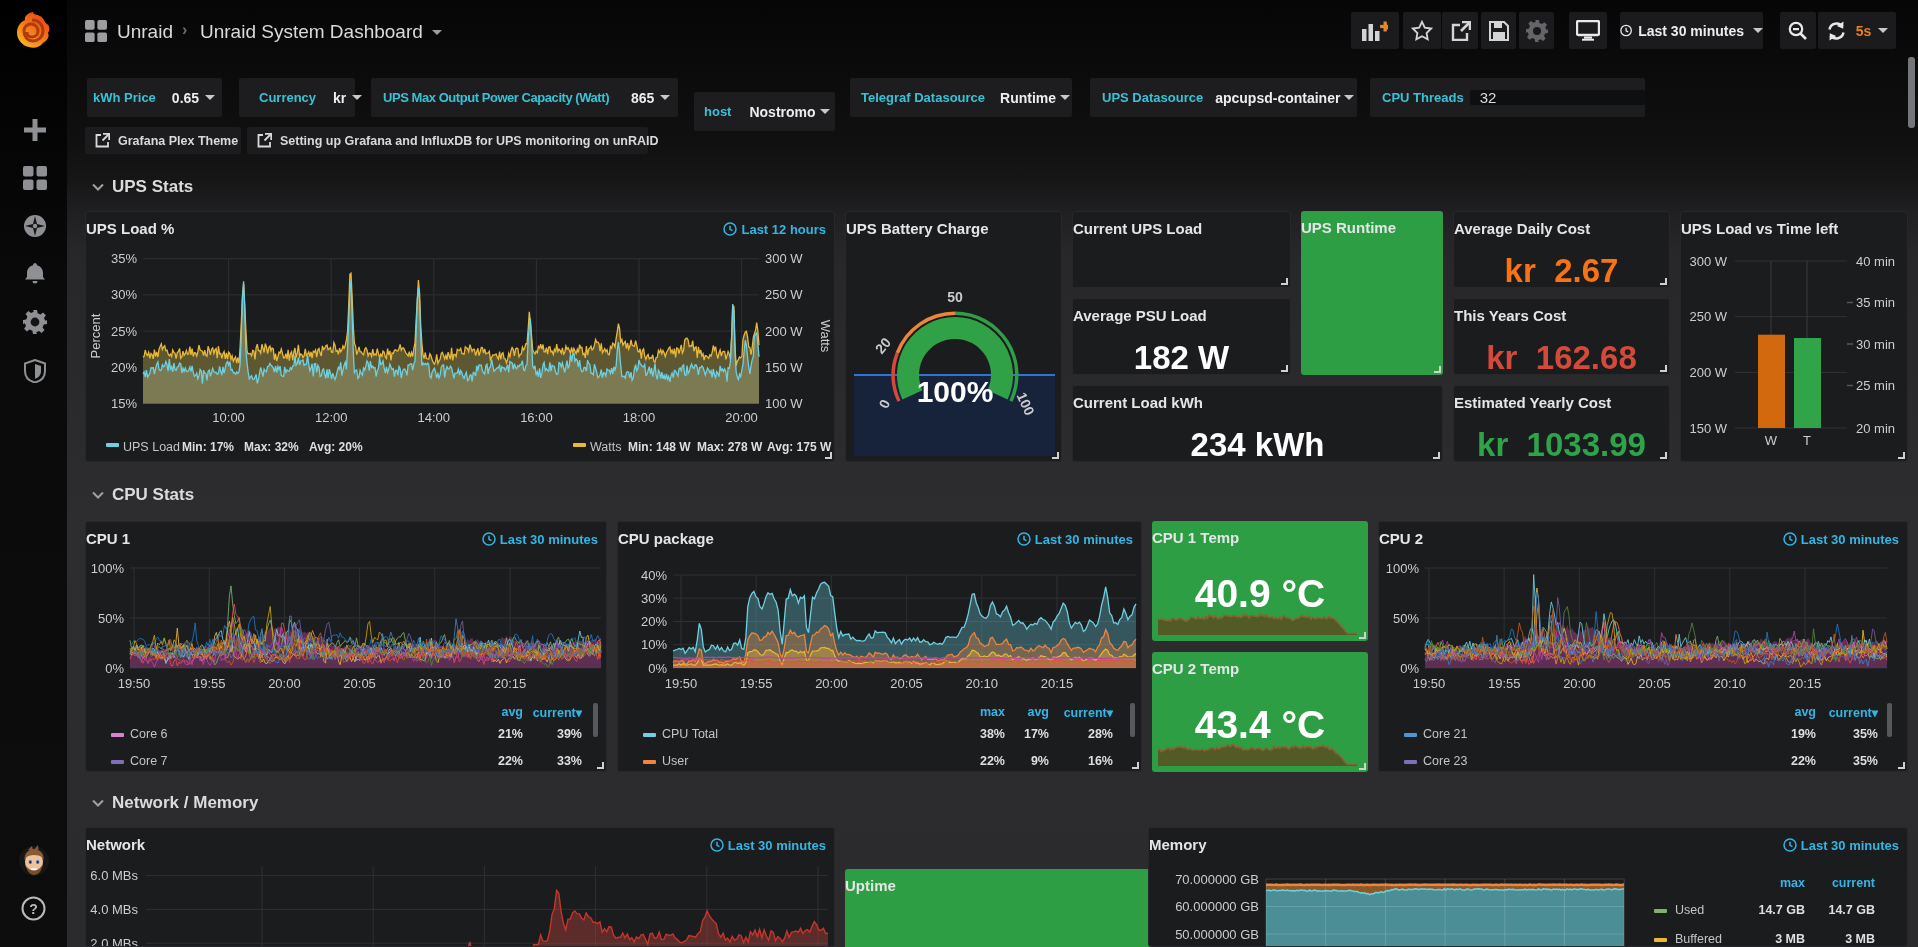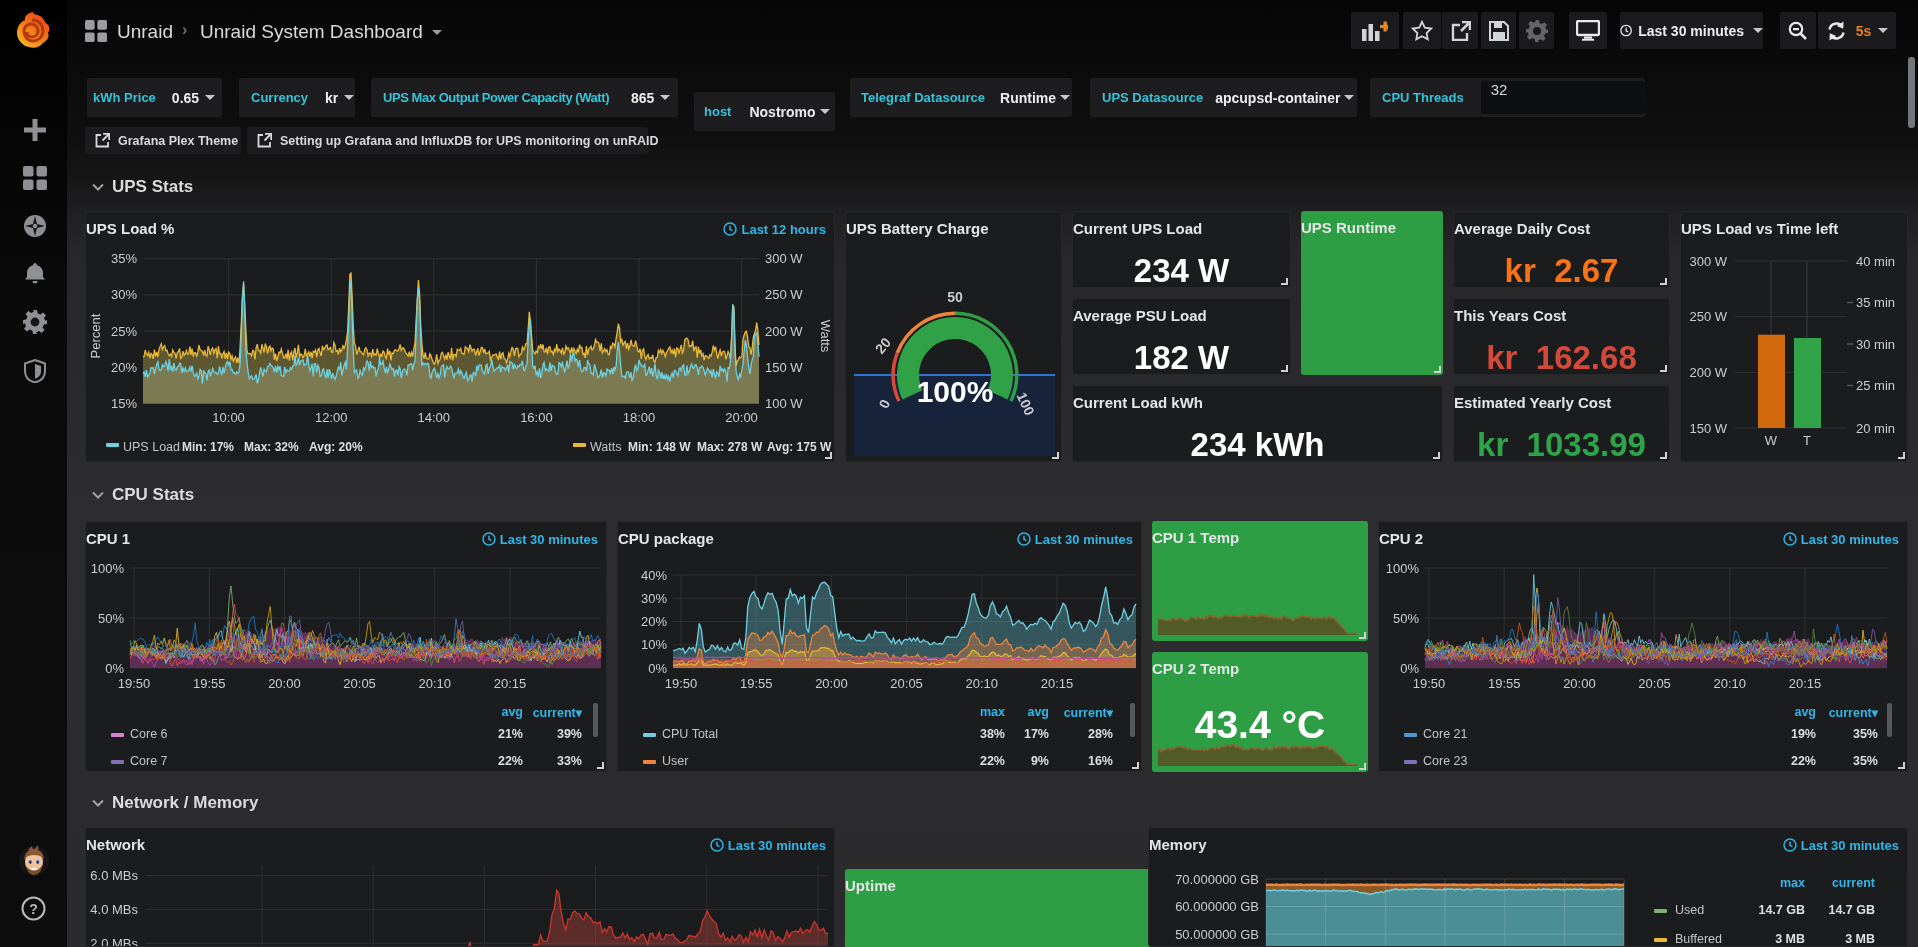--- a/index.html
+++ b/index.html
@@ -164,21 +164,21 @@
 <span style="color:#e9821e;font-size:14px;font-weight:bold;margin-left:9px">5s</span>
 <span class="caret" style="margin-left:7px"></span>
   </div>
 <div class="abs" style="left:1908px;top:57px;width:7px;height:71px;background:#747679;border-radius:3px"></div>
 <div class="pill" style="left:87px;top:78px;width:135px">
     <span class="vlabel" style="margin-left:6px">kWh Price</span>
     <span class="vval" style="margin-left:16px">0.65</span>
     <span class="caret" style="margin-left:6px"></span>
   </div>
 <div class="pill" style="left:239px;top:78px;width:116px">
-    <span class="vlabel" style="margin-left:12px">Currency</span>
+    <span class="vlabel" style="margin-left:20px">Currency</span>
     <span class="vval" style="margin-left:17px">kr</span>
     <span class="caret" style="margin-left:6px"></span>
   </div>
 <div class="pill" style="left:371px;top:78px;width:307px">
     <span class="vlabel" style="margin-left:12px;letter-spacing:-0.45px">UPS Max Output Power Capacity (Watt)</span>
     <span class="vval" style="margin-left:22px">865</span>
     <span class="caret" style="margin-left:6px"></span>
   </div>
 <div class="pill" style="left:694px;top:92px;width:141px">
     <span class="vlabel" style="margin-left:10px">host</span>
@@ -190,21 +190,21 @@
     <span class="vval" style="margin-left:15px">Runtime</span>
     <span class="caret" style="margin-left:4px"></span>
   </div>
 <div class="pill" style="left:1090px;top:78px;width:267px">
     <span class="vlabel" style="margin-left:12px">UPS Datasource</span>
     <span class="vval" style="margin-left:12px">apcupsd-container</span>
     <span class="caret" style="margin-left:4px"></span>
   </div>
 <div class="pill" style="left:1370px;top:78px;width:275px">
     <span class="vlabel" style="margin-left:12px">CPU Threads</span>
-    <span style="margin-left:17px;background:#0e0f11;border-radius:2px;height:33px;display:flex;width:177px">
+    <span style="margin-left:6px;background:#0e0f11;border-radius:2px;height:15px;display:flex;align-items:center;width:177px">
       <span style="margin-left:10px;color:#d8d9da;font-size:15px">32</span>
     </span>
   </div>
 <div class="linkbtn" style="left:85px;top:127px;width:156px"><svg width="15" height="15" viewBox="0 0 15 15" style="margin:0 8px 0 10px;flex:none">
 <path d="M6 2 H1.5 V13.5 H13 V9" fill="none" stroke="#d8d9da" stroke-width="1.8"></path>
 <path d="M8 0.8 L14.2 0.8 L14.2 7" fill="none" stroke="#d8d9da" stroke-width="1.8"></path>
 <path d="M14 1 L7.5 7.5" stroke="#d8d9da" stroke-width="1.8"></path>
     </svg>Grafana Plex Theme</div>
 <div class="linkbtn" style="left:247px;top:127px;width:401px"><svg width="15" height="15" viewBox="0 0 15 15" style="margin:0 8px 0 10px;flex:none">
 <path d="M6 2 H1.5 V13.5 H13 V9" fill="none" stroke="#d8d9da" stroke-width="1.8"></path>
@@ -289,21 +289,20 @@
       <text x="42.8" y="193.9" font-size="14" font-weight="bold" fill="#c9cacb" text-anchor="middle" font-family="Liberation Sans" transform="rotate(-65 42.8 193.9)">0</text>
       <text x="40.8" y="136.8" font-size="14" font-weight="bold" fill="#c9cacb" text-anchor="middle" font-family="Liberation Sans" transform="rotate(-50 40.8 136.8)">20</text>
       <text x="109.0" y="90.0" font-size="14" font-weight="bold" fill="#c9cacb" text-anchor="middle" font-family="Liberation Sans" transform="rotate(0 109.0 90.0)">50</text>
       <text x="175.2" y="193.9" font-size="14" font-weight="bold" fill="#c9cacb" text-anchor="middle" font-family="Liberation Sans" transform="rotate(65 175.2 193.9)">100</text>
       <text x="109" y="190" font-size="30" font-weight="bold" fill="#fff" text-anchor="middle" font-family="Liberation Sans">100%</text>
     </svg>
   </div>
 <div class="panel" style="left:1072px;top:211px;width:219px;height:77px">
     <div class="ptitle">Current UPS Load</div>
     <div class="corner"></div>
-    <div class="statv" style="top:40px;font-size:33px;color:#fff">234 W</div>
   </div>
 <div class="panel" style="left:1072px;top:298px;width:219px;height:77px">
     <div class="ptitle">Average PSU Load</div>
     <div class="corner"></div>
     <div class="statv" style="top:40px;font-size:33px;color:#fff">182 W</div>
   </div>
 <div class="panel" style="left:1072px;top:385px;width:371px;height:77px">
     <div class="ptitle">Current Load kWh</div>
     <div class="corner"></div>
     <div class="statv" style="top:40px;font-size:33px;color:#fff">234 kWh</div>
@@ -510,20 +509,21 @@
     <div class="swatch" style="left:25px;top:238px;background:#EF843C"></div>
     <div class="legtxt" style="left:44px;top:232px">User</div>
     <div class="legval" style="left:317px;top:232px;width:70px">22%</div>
     <div class="legval" style="left:361px;top:232px;width:70px">9%</div>
     <div class="legval" style="left:425px;top:232px;width:70px">16%</div>
     <div class="abs" style="left:512px;top:181px;width:5px;height:34px;background:#57585c;border-radius:2px"></div>
   </div>
 <div class="gpanel" style="left:1152px;top:521px;width:216px;height:120px">
     <div class="corner"></div>
     <div class="ptitle" style="top:8px">CPU 1 Temp</div>
+    <div class="statv" style="top:51px;font-size:39px">40.9 °C</div>
     <svg class="abs" style="left:0;top:0" width="214" height="118">
       <path d="M6.0,98.1L7.5,98.5L9.1,98.0L10.6,98.3L12.2,99.0L13.7,99.3L15.3,99.9L16.8,99.0L18.3,99.9L19.9,97.3L21.4,97.1L23.0,98.6L24.5,99.2L26.1,97.8L27.6,97.2L29.1,97.5L30.7,98.5L32.2,98.9L33.8,100.5L35.3,99.3L36.9,98.9L38.4,96.4L39.9,96.5L41.5,96.5L43.0,97.8L44.6,98.1L46.1,95.7L47.7,97.4L49.2,97.5L50.7,96.8L52.3,98.4L53.8,95.8L55.4,97.2L56.9,94.2L58.4,95.1L60.0,95.0L61.5,97.0L63.1,94.9L64.6,96.2L66.2,97.9L67.7,96.5L69.2,97.2L70.8,95.9L72.3,94.4L73.9,94.5L75.4,94.9L77.0,94.6L78.5,95.7L80.0,95.4L81.6,94.3L83.1,94.9L84.7,95.7L86.2,95.5L87.8,96.1L89.3,96.4L90.8,93.8L92.4,95.0L93.9,94.0L95.5,94.7L97.0,97.1L98.6,94.8L100.1,94.8L101.6,95.0L103.2,95.3L104.7,95.5L106.3,95.9L107.8,92.9L109.4,94.9L110.9,94.0L112.4,95.7L114.0,93.8L115.5,95.7L117.1,96.6L118.6,96.4L120.2,95.7L121.7,97.6L123.2,96.9L124.8,97.2L126.3,97.8L127.9,96.4L129.4,98.2L131.0,95.3L132.5,95.1L134.0,96.9L135.6,96.6L137.1,97.2L138.7,97.5L140.2,99.6L141.8,98.8L143.3,98.0L144.8,97.1L146.4,97.6L147.9,96.2L149.5,94.4L151.0,95.6L152.6,95.9L154.1,95.9L155.6,96.4L157.2,94.8L158.7,98.2L160.3,96.6L161.8,97.1L163.3,98.1L164.9,96.6L166.4,96.7L168.0,97.3L169.5,97.4L171.1,96.9L172.6,96.2L174.1,97.7L175.7,97.0L177.2,95.3L178.8,97.4L180.3,96.8L181.9,97.5L183.4,99.1L184.9,100.3L186.5,102.2L188.0,103.8L189.6,106.0L191.1,107.1L192.7,109.4L194.2,111.0L195.7,112.7L197.3,112.5L198.8,112.5L200.4,112.5L201.9,112.5L203.5,112.5L205.0,112.5L205.0,114L6.0,114Z" fill="#585221" fill-opacity="0.88"></path>
       <path d="M6.0,98.1L7.5,98.5L9.1,98.0L10.6,98.3L12.2,99.0L13.7,99.3L15.3,99.9L16.8,99.0L18.3,99.9L19.9,97.3L21.4,97.1L23.0,98.6L24.5,99.2L26.1,97.8L27.6,97.2L29.1,97.5L30.7,98.5L32.2,98.9L33.8,100.5L35.3,99.3L36.9,98.9L38.4,96.4L39.9,96.5L41.5,96.5L43.0,97.8L44.6,98.1L46.1,95.7L47.7,97.4L49.2,97.5L50.7,96.8L52.3,98.4L53.8,95.8L55.4,97.2L56.9,94.2L58.4,95.1L60.0,95.0L61.5,97.0L63.1,94.9L64.6,96.2L66.2,97.9L67.7,96.5L69.2,97.2L70.8,95.9L72.3,94.4L73.9,94.5L75.4,94.9L77.0,94.6L78.5,95.7L80.0,95.4L81.6,94.3L83.1,94.9L84.7,95.7L86.2,95.5L87.8,96.1L89.3,96.4L90.8,93.8L92.4,95.0L93.9,94.0L95.5,94.7L97.0,97.1L98.6,94.8L100.1,94.8L101.6,95.0L103.2,95.3L104.7,95.5L106.3,95.9L107.8,92.9L109.4,94.9L110.9,94.0L112.4,95.7L114.0,93.8L115.5,95.7L117.1,96.6L118.6,96.4L120.2,95.7L121.7,97.6L123.2,96.9L124.8,97.2L126.3,97.8L127.9,96.4L129.4,98.2L131.0,95.3L132.5,95.1L134.0,96.9L135.6,96.6L137.1,97.2L138.7,97.5L140.2,99.6L141.8,98.8L143.3,98.0L144.8,97.1L146.4,97.6L147.9,96.2L149.5,94.4L151.0,95.6L152.6,95.9L154.1,95.9L155.6,96.4L157.2,94.8L158.7,98.2L160.3,96.6L161.8,97.1L163.3,98.1L164.9,96.6L166.4,96.7L168.0,97.3L169.5,97.4L171.1,96.9L172.6,96.2L174.1,97.7L175.7,97.0L177.2,95.3L178.8,97.4L180.3,96.8L181.9,97.5L183.4,99.1L184.9,100.3L186.5,102.2L188.0,103.8L189.6,106.0L191.1,107.1L192.7,109.4L194.2,111.0L195.7,112.7L197.3,112.5L198.8,112.5L200.4,112.5L201.9,112.5L203.5,112.5L205.0,112.5" fill="none" stroke="#8a6133" stroke-width="1.6"></path>
     </svg>
   </div>
 <div class="gpanel" style="left:1152px;top:652px;width:216px;height:120px">
     <div class="corner"></div>
     <div class="ptitle" style="top:8px">CPU 2 Temp</div>
     <div class="statv" style="top:51px;font-size:39px">43.4 °C</div>
     <svg class="abs" style="left:0;top:0" width="214" height="118">

